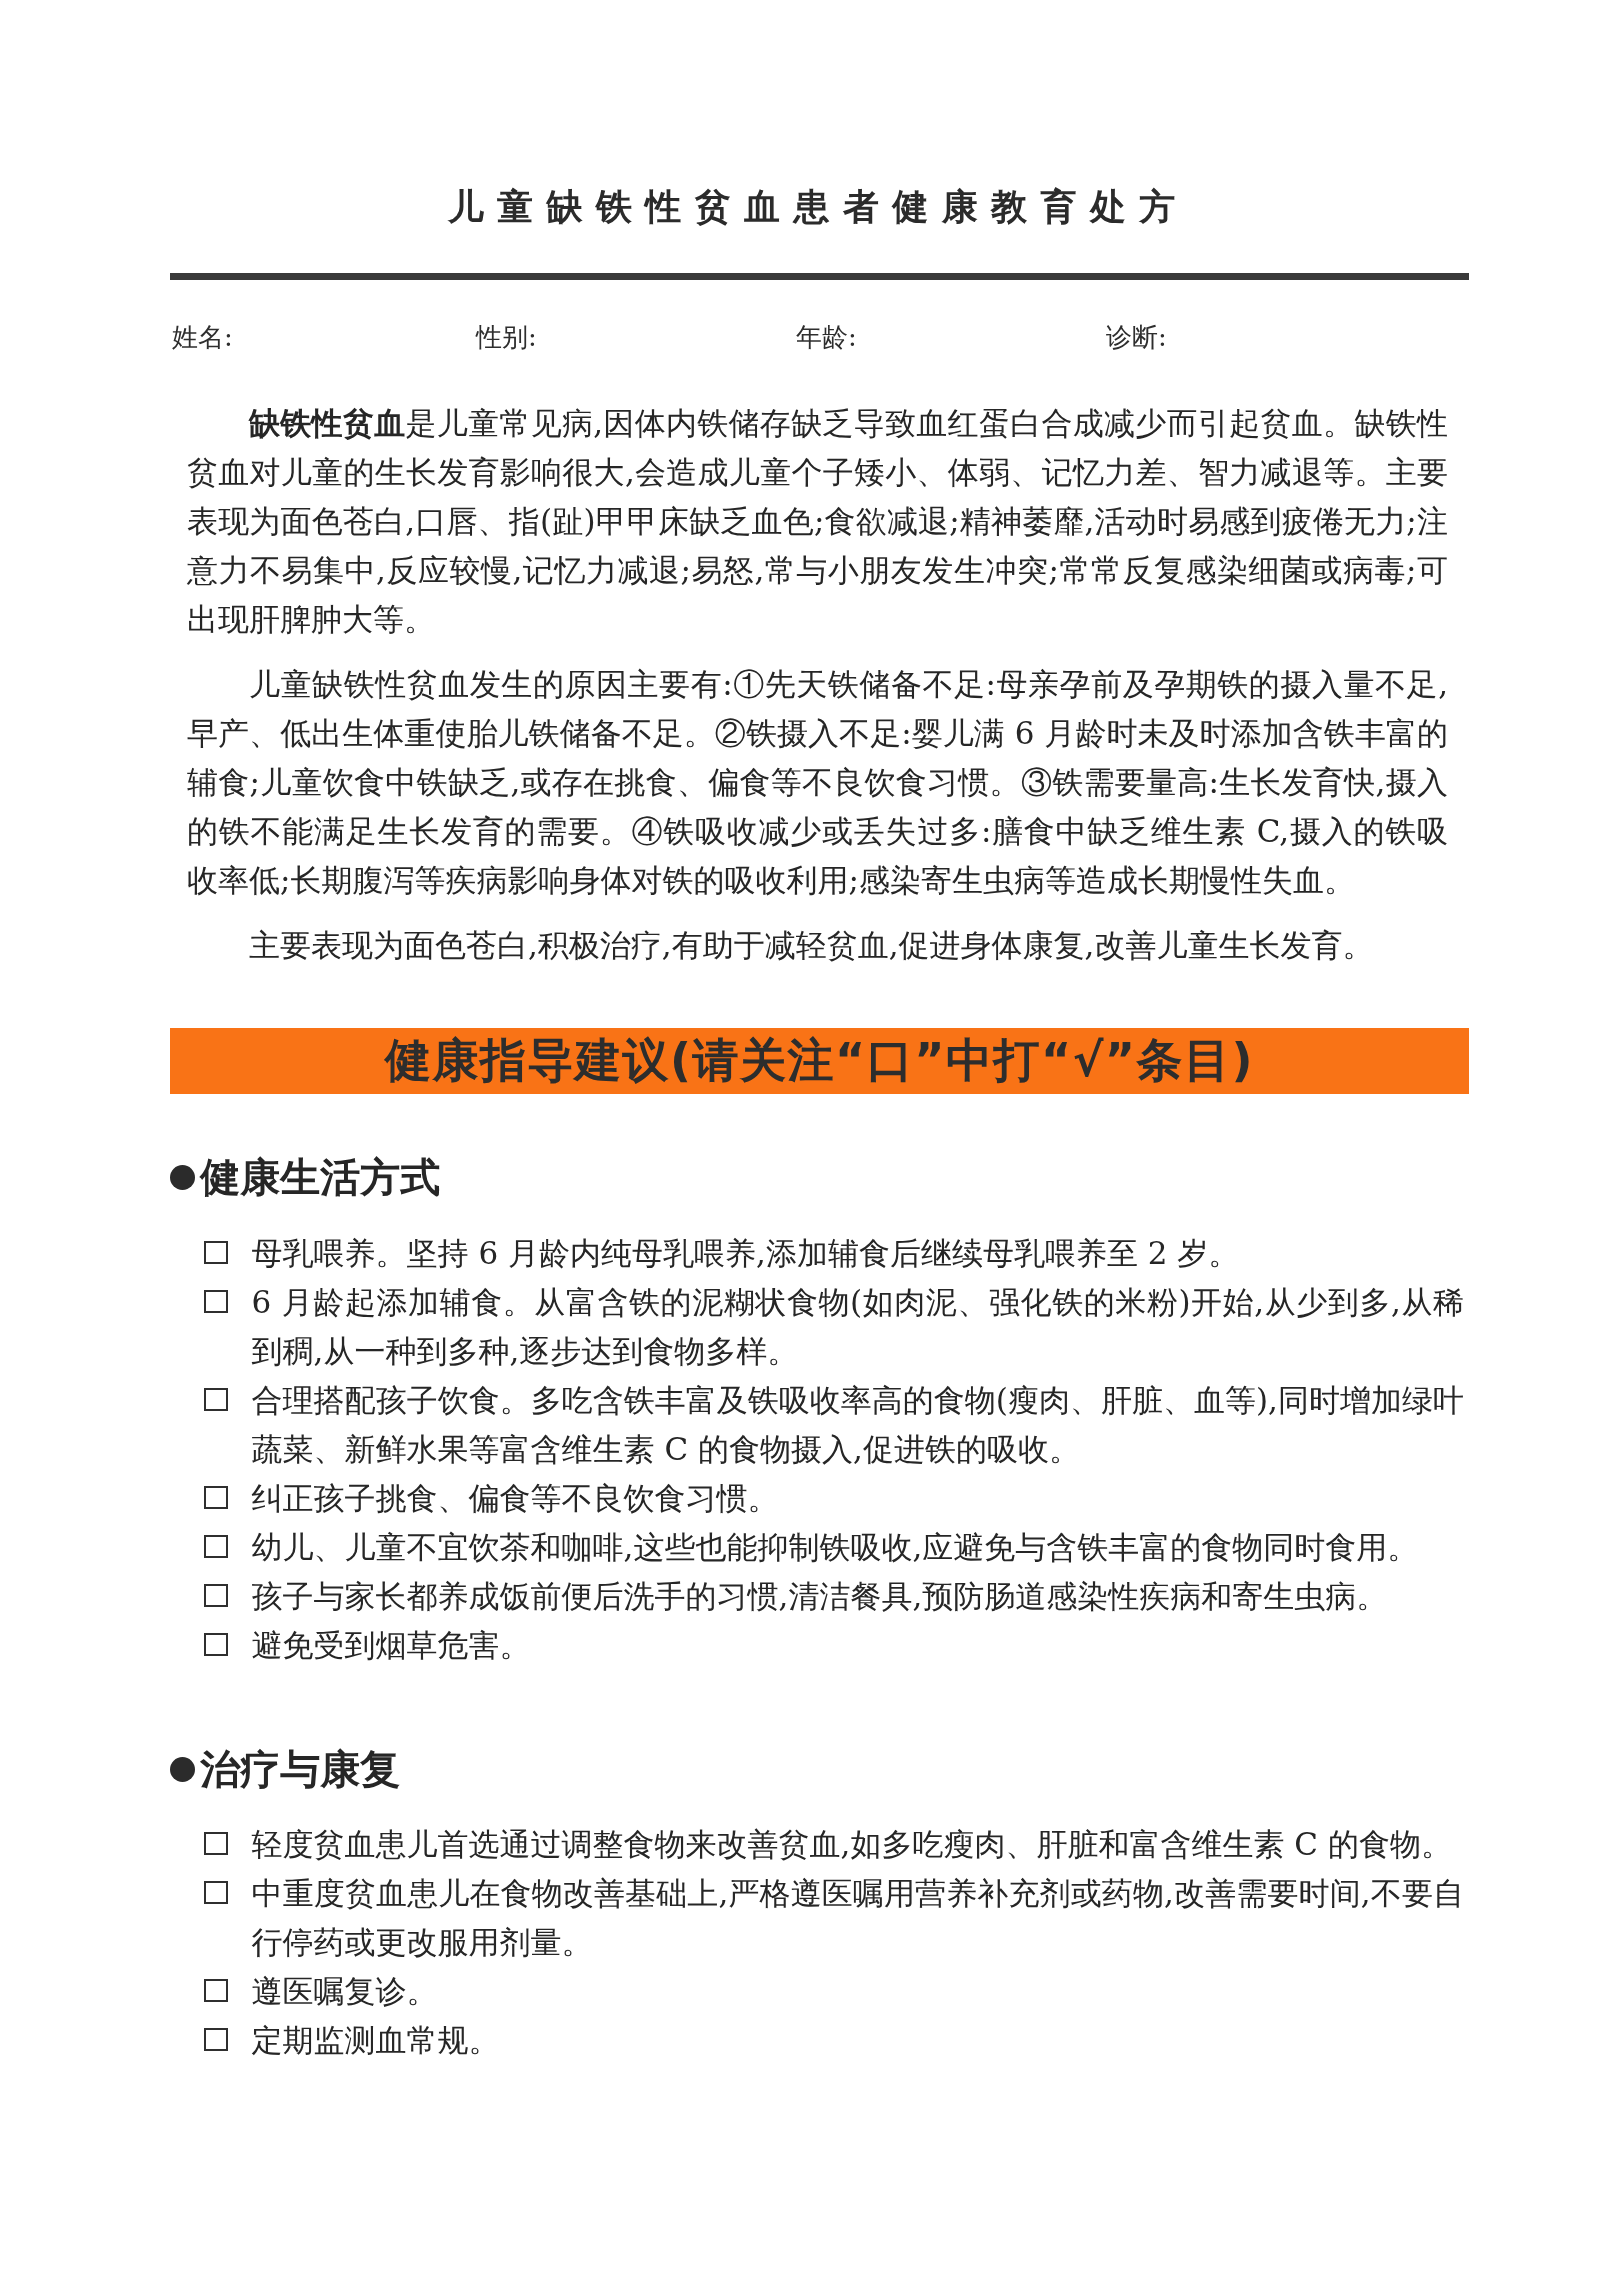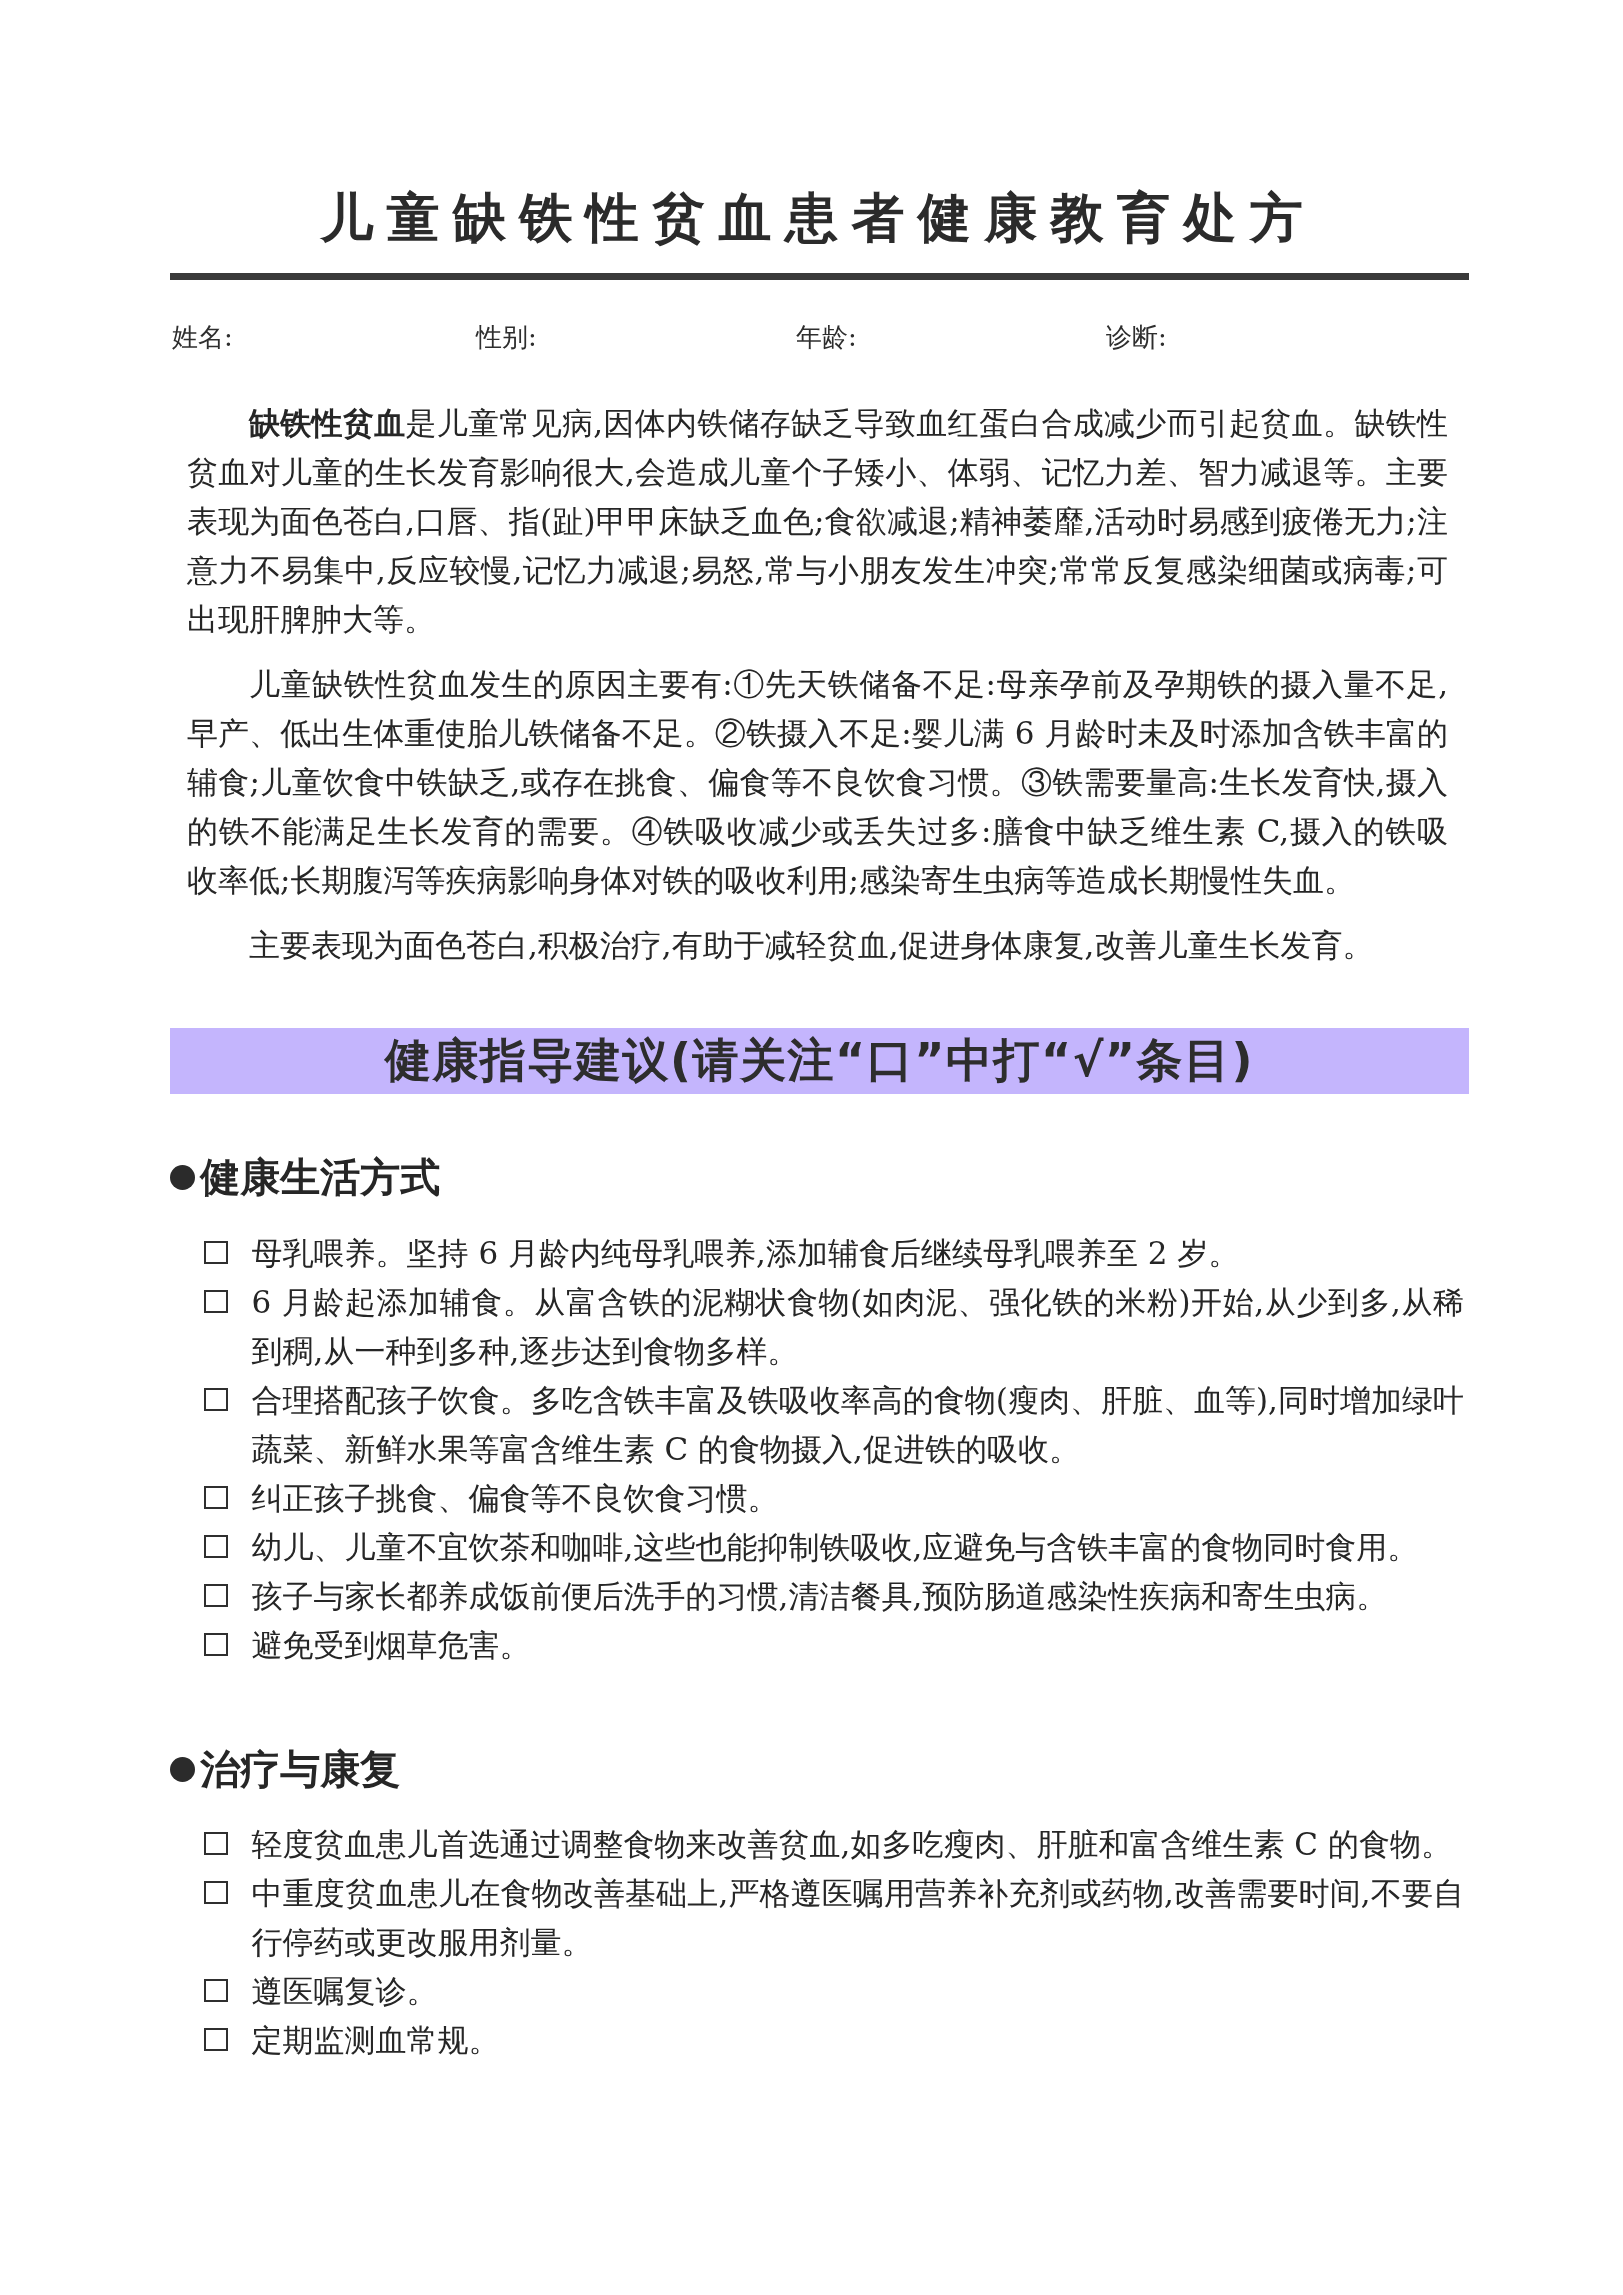--- a/index.html
+++ b/index.html
@@ -9,21 +9,21 @@
     background:#ffffff;
     font-family:"DejaVu Serif","Liberation Serif",serif;
     color:#262626;
     overflow:hidden;
   }
   .title {
     position:absolute; left:0; top:183px; width:100%;
     text-align:center;
     font-family:"DejaVu Sans","Liberation Sans",sans-serif;
     font-weight:bold;
-    font-size:53px;
+    font-size:36px;
     letter-spacing:13.4px;
     padding-left:13.4px;
     box-sizing:border-box;
     color:#2b2b2b;
     white-space:nowrap;
   }
   .rule {
     position:absolute; left:170px; top:273px;
     width:1299px; height:6.7px;
     background:#3a3a3a;
@@ -101,21 +101,21 @@
     <span class="fld fld-age">年龄:</span>
     <span class="fld fld-diagnosis">诊断:</span>
   </div>
 
   <div class="intro">
     <p><span class="lead">缺铁性贫血</span><span>是儿童常见病,因体内铁储存缺乏导致血红蛋白合成减少而引起贫血。缺铁性贫血对儿童的生长发育影响很大,会造成儿童个子矮小、体弱、记忆力差、智力减退等。主要表现为面色苍白,口唇、指(趾)甲甲床缺乏血色;食欲减退;精神萎靡,活动时易感到疲倦无力;注意力不易集中,反应较慢,记忆力减退;易怒,常与小朋友发生冲突;常常反复感染细菌或病毒;可出现肝脾肿大等。</span></p>
     <p>儿童缺铁性贫血发生的原因主要有:①先天铁储备不足:母亲孕前及孕期铁的摄入量不足,早产、低出生体重使胎儿铁储备不足。②铁摄入不足:婴儿满 6 月龄时未及时添加含铁丰富的辅食;儿童饮食中铁缺乏,或存在挑食、偏食等不良饮食习惯。③铁需要量高:生长发育快,摄入的铁不能满足生长发育的需要。④铁吸收减少或丢失过多:膳食中缺乏维生素 C,摄入的铁吸收率低;长期腹泻等疾病影响身体对铁的吸收利用;感染寄生虫病等造成长期慢性失血。</p>
     <p class="p3">主要表现为面色苍白,积极治疗,有助于减轻贫血,促进身体康复,改善儿童生长发育。</p>
   </div>
 
-  <div class="banner" style="background: #c4b5fd;">
+  <div class="banner" style="background: #f97316;">
     <span>健康指导建议(请关注“口”中打“√”条目)</span>
   </div>
 
   <div class="section-head s1">
     <span class="bullet"></span>
     <span class="head-text">健康生活方式</span>
   </div>
   <div class="checklist l1">
       <div class="check-item">
         <span class="checkbox"></span>

